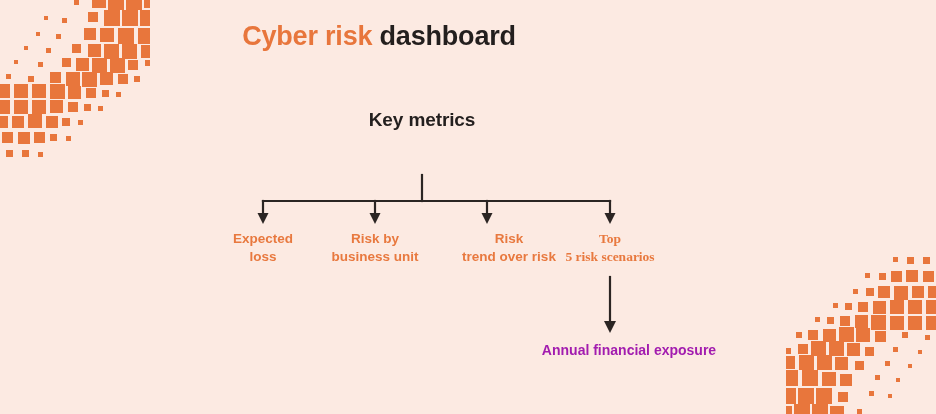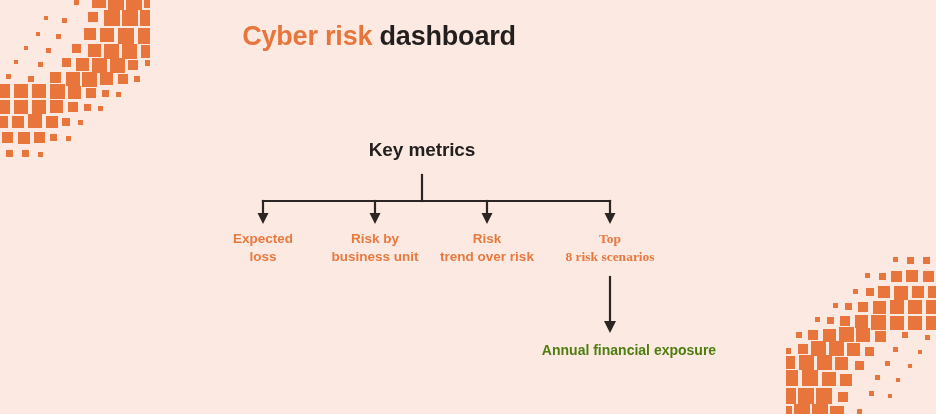--- a/index.html
+++ b/index.html
@@ -49,21 +49,20 @@
   .subtitle {
     position: absolute;
     left: 0;
     top: 109px;
     width: 844px;
     text-align: center;
     font-size: 19px;
     font-weight: bold;
     color: #231f1e;
     letter-spacing: -0.1px;
-    margin-top: 30px;
   }
 
   
   .connectors {
     position: absolute;
     left: 0;
     top: 0;
     width: 936px;
     height: 414px;
   }
@@ -74,21 +73,21 @@
     color: #e8793f;
     font-size: 13.5px;
     font-weight: bold;
     line-height: 1.35;
     text-align: center;
     transform: translateX(-50%);
     white-space: nowrap;
   }
   .leaf-label {
     position: absolute;
-    color: #4d7c0f;
+    color: #a21caf;
     font-size: 14px;
     font-weight: bold;
     line-height: 1.35;
     transform: translateX(-50%);
     white-space: nowrap;
   }
   .node-label .l2, .leaf-label .l2 { display: block; }
 </style>
 </head>
 <body>
@@ -283,27 +282,27 @@
   <div class="node-label" style="left:263px; top:230px;">
     <span>Expected</span>
     <span class="l2">loss</span>
   </div>
 
   <div class="node-label" style="left:375px; top:230px;">
     <span>Risk by</span>
     <span class="l2">business unit</span>
   </div>
 
-  <div class="node-label" style="left:487px; top:230px;">
+  <div class="node-label" style="left:509px; top:230px;">
     <span>Risk</span>
     <span class="l2">trend over risk</span>
   </div>
 
   <div class="node-label" style="left:610px; top:230px;font-family:Liberation Serif, serif;">
     <span>Top</span>
-    <span class="l2">8 risk scenarios</span>
+    <span class="l2">5 risk scenarios</span>
   </div>
 
   <div class="leaf-label" style="left:629px; top:341px;">
     <span>Annual financial exposure</span>
   </div>
 
 </div>
 
 </body></html>

